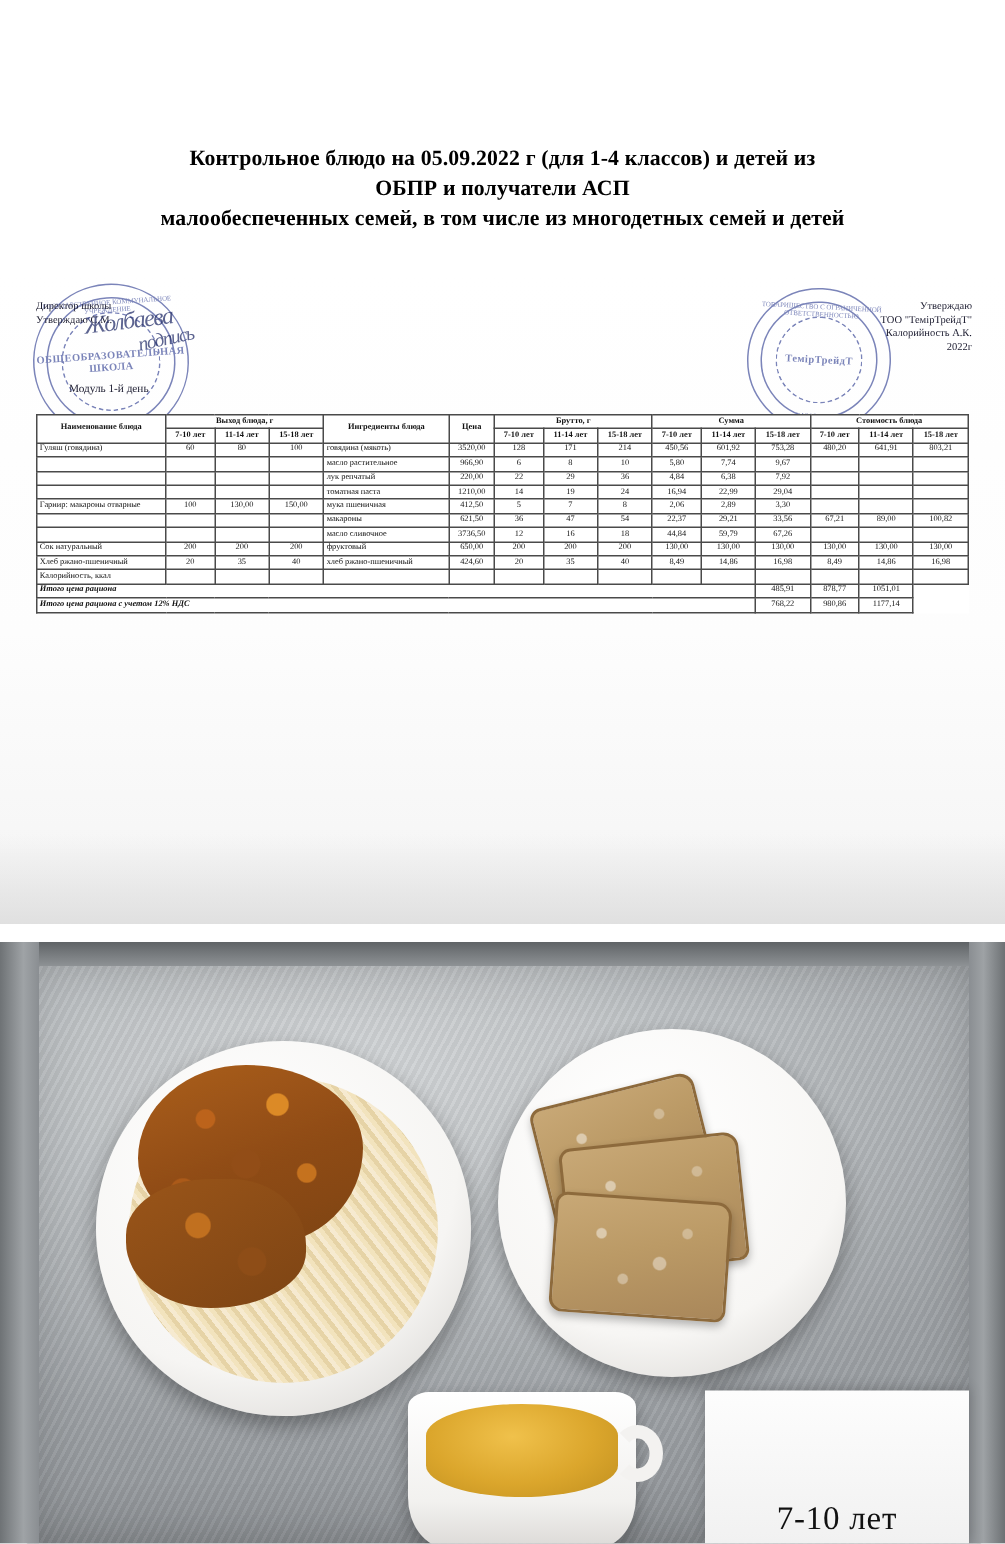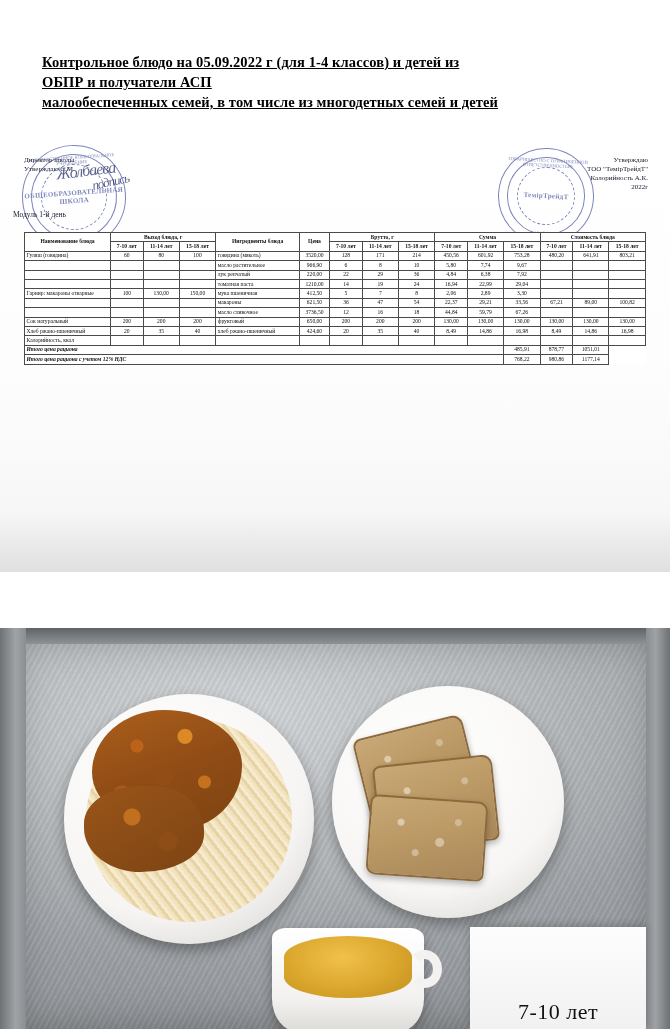--- a/index.html
+++ b/index.html
@@ -8,22 +8,22 @@
     width: 670px;
     height: 1029px;
     background: #ffffff;
     font-family: "Liberation Serif", serif;
     overflow: hidden;
     position: relative;
   }
 
   
   .title-block {
-    padding: 52px 42px 0 42px;
-    text-decoration: underline;
+    padding: 96px 42px 0 42px;
+    text-align: center;
   }
   .title-block .title-line {
     font-family: "Liberation Serif", serif;
     font-weight: bold;
     font-size: 14.5px;
     line-height: 20px;
     color: #000;
     letter-spacing: 0.1px;
   }
 
@@ -101,21 +101,21 @@
     text-align:center; font-size:4.6px; line-height:5.4px;
   }
   .stamp .stamp-arc-b {
     position:absolute; left:0; right:0; bottom:7px;
     text-align:center; font-size:4.6px; line-height:5.4px;
   }
   .stamp-1 { left: 22px; top: 5px; width: 104px; height: 104px; transform: rotate(-4deg); }
   .stamp-2 { left: 498px; top: 8px; width: 96px; height: 96px; transform: rotate(3deg); }
 
   .module-label {
-    position:absolute; left: 13px; top: 70px;
+    position:absolute; left: 46px; top: 70px;
     font-size: 7.5px; color:#1a1a2e;
   }
 
   
   table.menu {
     position: absolute;
     left: 24px;
     top: 92px;
     width: 622px;
     border-collapse: collapse;

